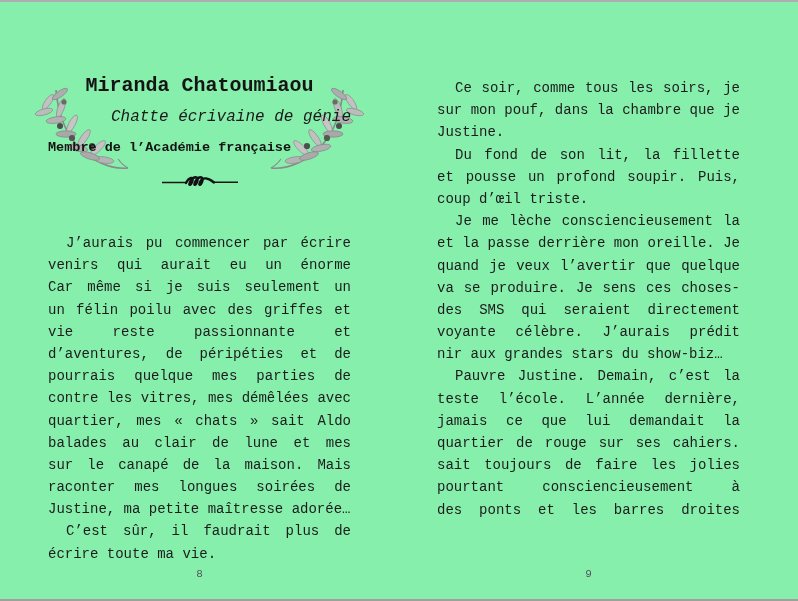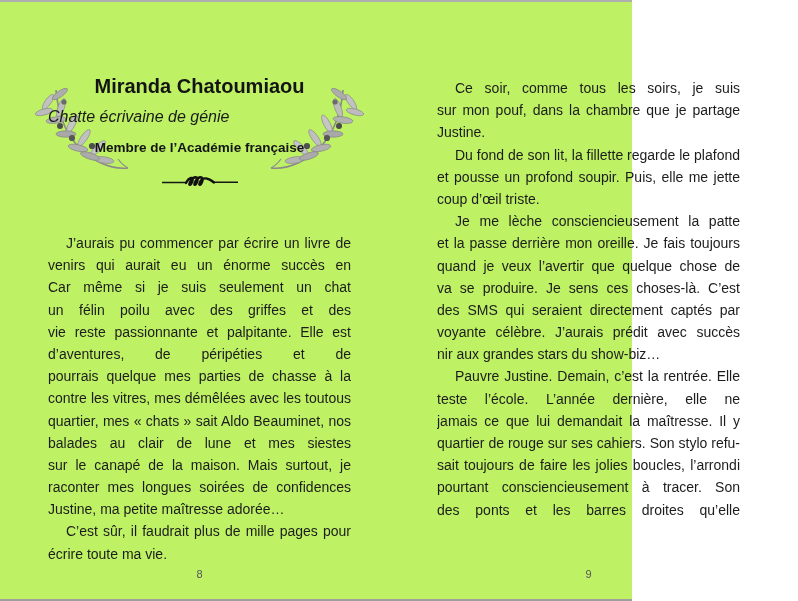--- a/index.html
+++ b/index.html
@@ -1,41 +1,41 @@
 <!DOCTYPE html>
 <html><head>
 <meta charset="utf-8">
 <style>
   * { margin:0; padding:0; box-sizing:border-box; }
   html,body { width:798px; height:601px; background:#ffffff; overflow:hidden; }
   .spread {
-    position:relative; width:632px; height:601px;
-    background:#bef264;
-    font-family:Liberation Sans, sans-serif;
+    position:relative; width:798px; height:601px;
+    background:#86efac;
+    font-family:Liberation Mono, monospace;
     color:#1c1c1c;
   }
   .edge-top { position:absolute; top:0; left:0; right:0; height:2px; background:#aeaeae; }
   .edge-bottom { position:absolute; bottom:0; left:0; right:0; height:2px; background:#9f9f9f; }
 
   .page { position:absolute; top:0; width:303px; height:601px; }
   .page-left  { left:48px; }
   .page-right { left:437px; }
 
   
   .author-name {
     position:absolute; top:74px; left:0; width:100%;
     text-align:center; font-weight:bold; font-size:20px; line-height:24px; color:#141414;
   }
   .author-role {
     position:absolute; top:107px; left:0; width:100%;
-    text-align:left; font-style:italic; font-size:16px; line-height:20px; color:#1a1a1a;
+    text-align:right; font-style:italic; font-size:16px; line-height:20px; color:#1a1a1a;
   }
   .author-membership {
     position:absolute; top:139px; left:0; width:100%;
-    text-align:center; font-weight:bold; font-size:13.5px; line-height:18px; color:#141414;
+    font-weight:bold; font-size:13.5px; line-height:18px; color:#141414;
   }
   .branch { position:absolute; width:96px; height:96px; top:82px; }
   .branch-left  { left:-14px; }
   .branch-right { right:-14px; transform:scaleX(-1); }
   .divider-wrap { position:absolute; top:174px; left:0; width:100%; text-align:center; }
   .divider-wrap svg { display:inline-block; }
 
   
   .body-text { position:absolute; left:0; width:303px; }
   .page-left  .body-text { top:200px;margin-top:32px; }

